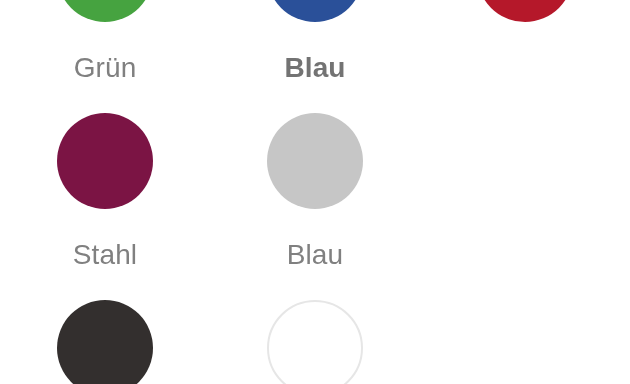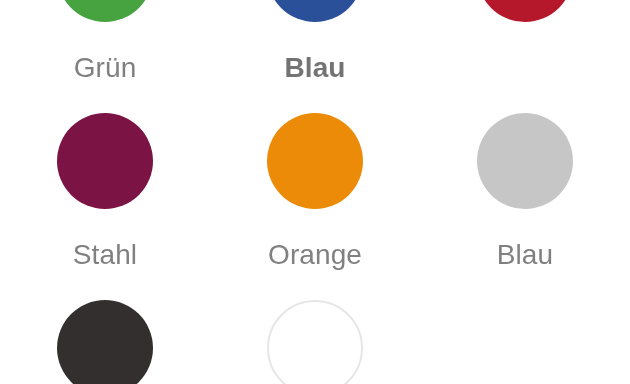--- a/index.html
+++ b/index.html
@@ -92,24 +92,20 @@
         <div class="swatch-circle" style="background: rgb(181, 24, 42);"></div>
       </div>
     </div>
 
     <div class="swatch-row">
       <div class="swatch-cell">
         <div class="swatch-circle" style="background: rgb(123, 20, 68);"></div>
         <div class="swatch-label">Stahl</div>
       </div>
       <div class="swatch-cell">
-        <div class="swatch-circle" style="background: rgb(236, 139, 8);"></div>
-        <div class="swatch-label">Orange</div>
-      </div>
-      <div class="swatch-cell">
         <div class="swatch-circle" style="background: rgb(198, 198, 198);"></div>
         <div class="swatch-label">Blau</div>
       </div>
     </div>
 
     <div class="swatch-row">
       <div class="swatch-cell">
         <div class="swatch-circle" style="background: rgb(51, 47, 46);"></div>
         <div class="swatch-label"></div>
       </div>

